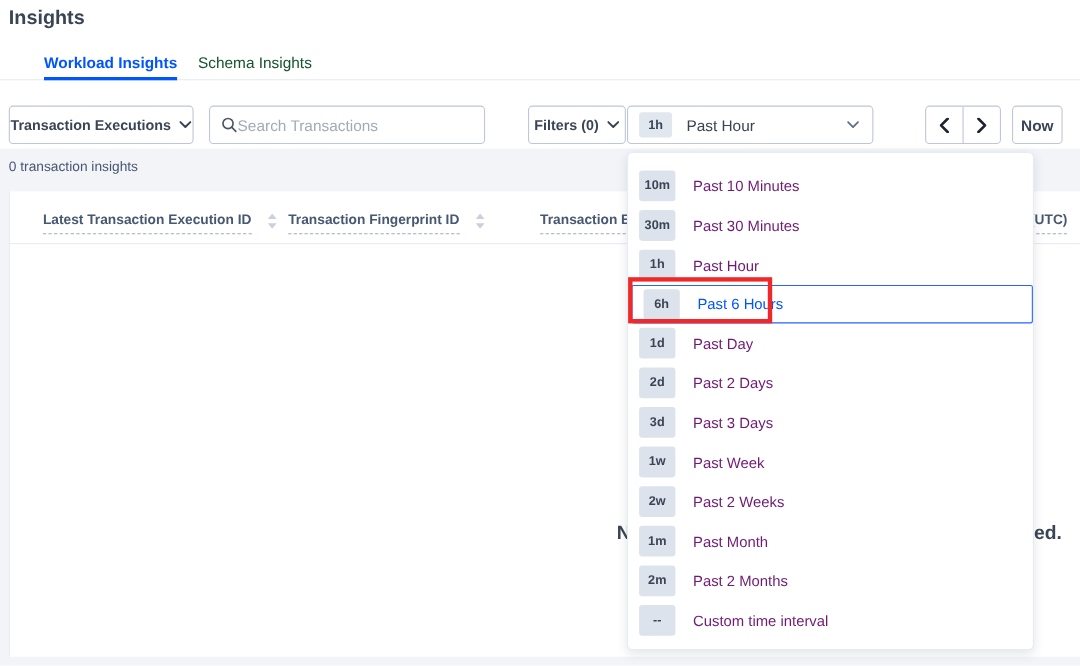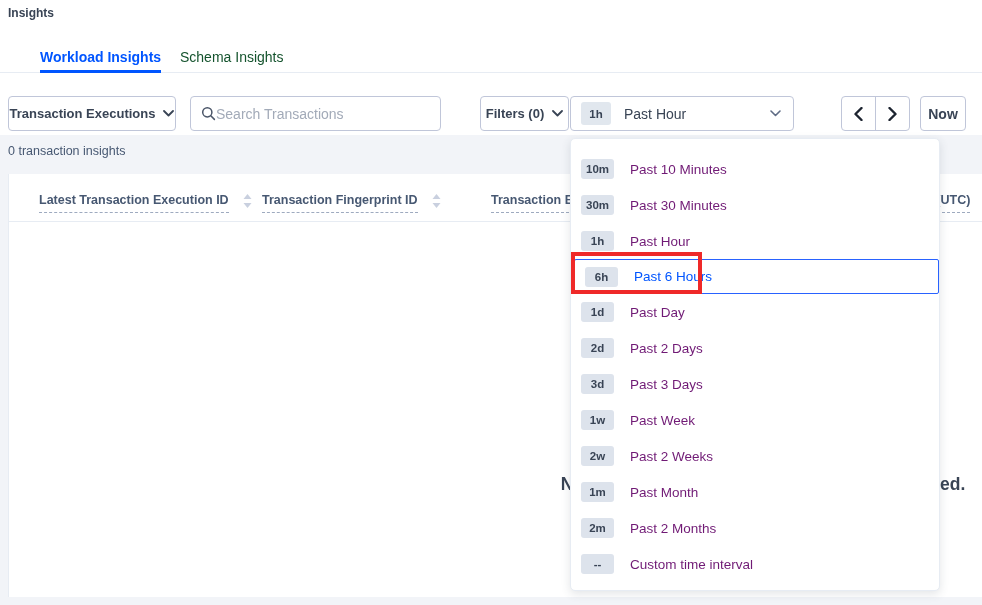--- a/index.html
+++ b/index.html
@@ -12,21 +12,21 @@
   }
   .page { position: relative; width: 982px; height: 605px; overflow: hidden; }
 
   
   .top-section {
     position: absolute; left: 0; top: 0; width: 982px; height: 135px;
     background: #ffffff;
   }
   .page-title {
     position: absolute; left: 8px; top: 6px;
-    font-size: 12px; font-weight: bold; color: #394455;
+    font-size: 18px; font-weight: bold; color: #394455;
   }
   .tabbar {
     position: absolute; left: 0; top: 46px; width: 982px; height: 27px;
     border-bottom: 1px solid #e7ecf3;
   }
   .tab {
     position: absolute; top: 3px; height: 24px;
     font-size: 14px; cursor: pointer; white-space: nowrap; margin-left: 32px;
   }
   .tab-active {
@@ -117,21 +117,21 @@
     position: absolute; left: 570px; top: 138px; width: 370px;
     background: #ffffff; border: 1px solid #e7ecf3; border-radius: 5px;
     box-shadow: 0 3px 10px rgba(57, 68, 85, 0.14);
     padding: 12px 0 8px 0; z-index: 10;
   }
   .dd-item {
     height: 36px; display: flex; align-items: center;
     padding-left: 10px; gap: 16px; cursor: pointer;
   }
   .dd-badge {
-    min-width: 33px; height: 20px; padding: 0 5px;
+    min-width: 33px; height: 28px; padding: 0 5px;
     background: #dde3ec; border-radius: 3px;
     display: inline-flex; align-items: center; justify-content: center;
     font-size: 11.5px; font-weight: bold; color: #394455; flex: none;
   }
   .dd-label { font-size: 13.5px; color: #701a75; white-space: nowrap; }
   .dd-item.selected {
     border: 1px solid #2962ff; border-radius: 2px;
     margin-left: 3px; height: 35px;
   }
   .dd-item.selected .dd-label { color: #0055ff; }

